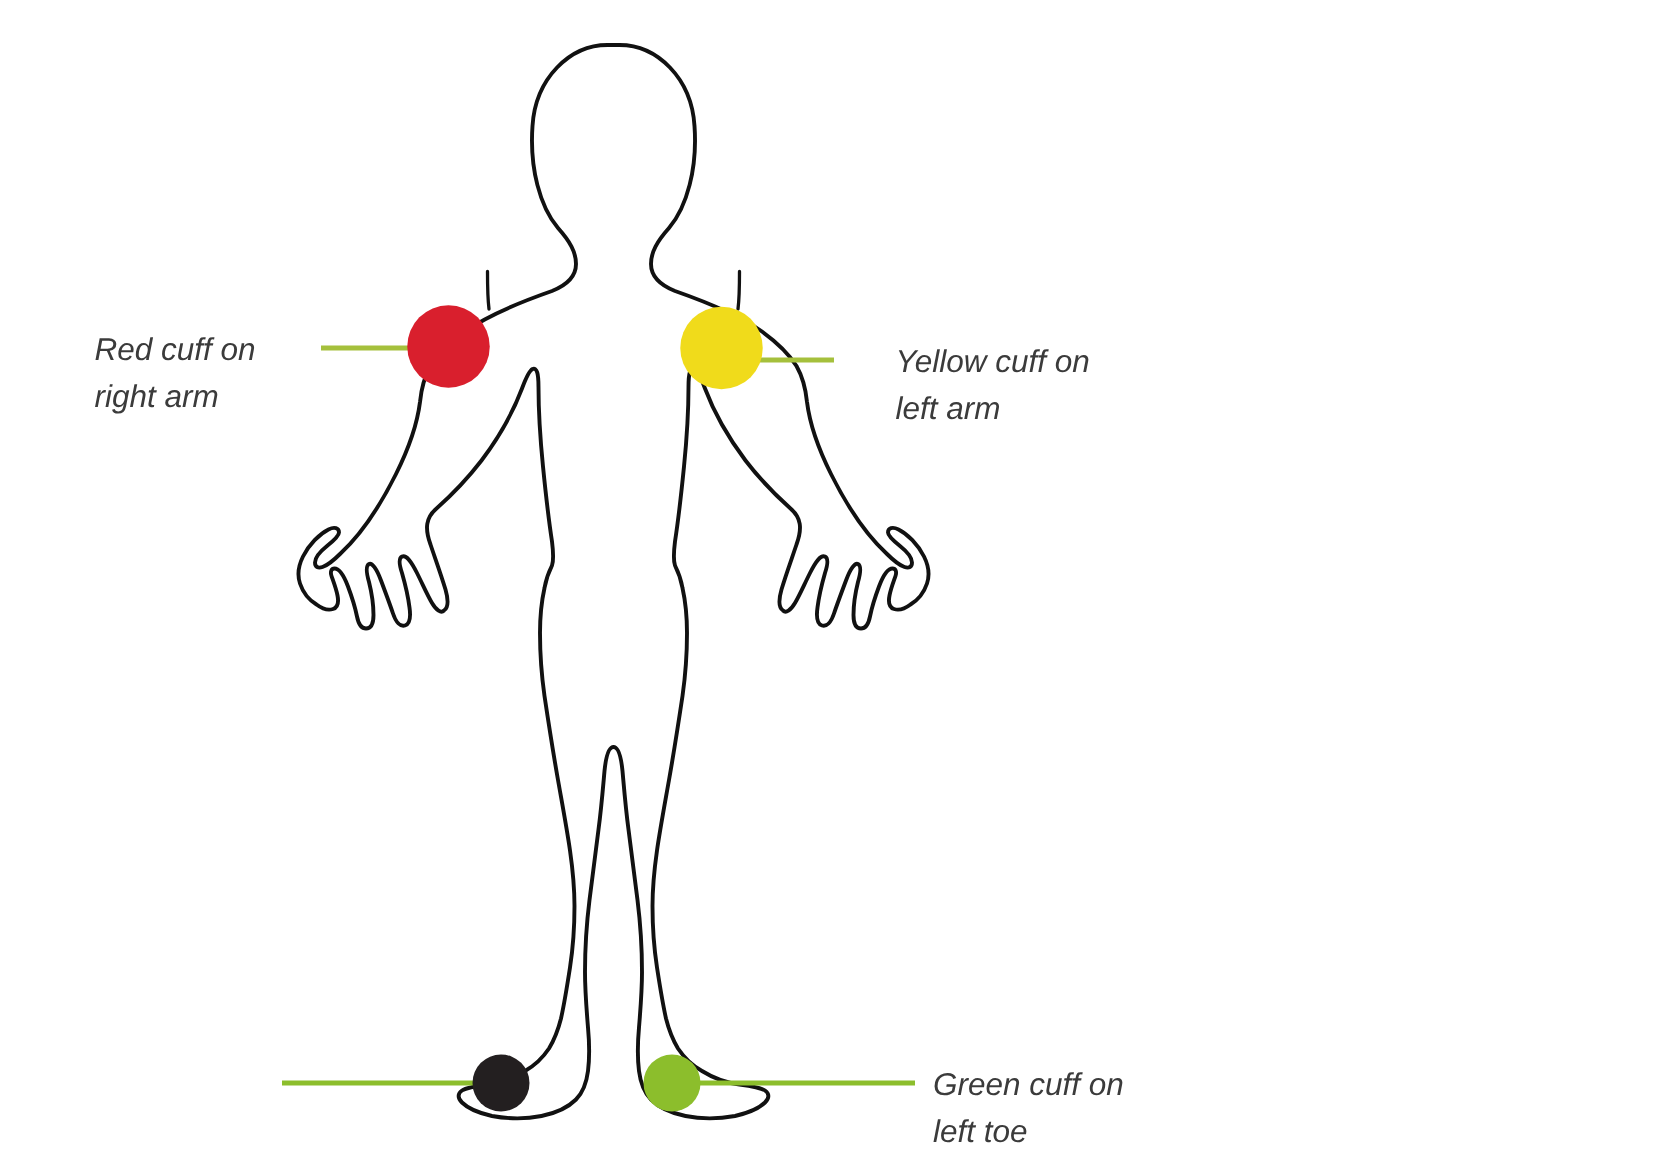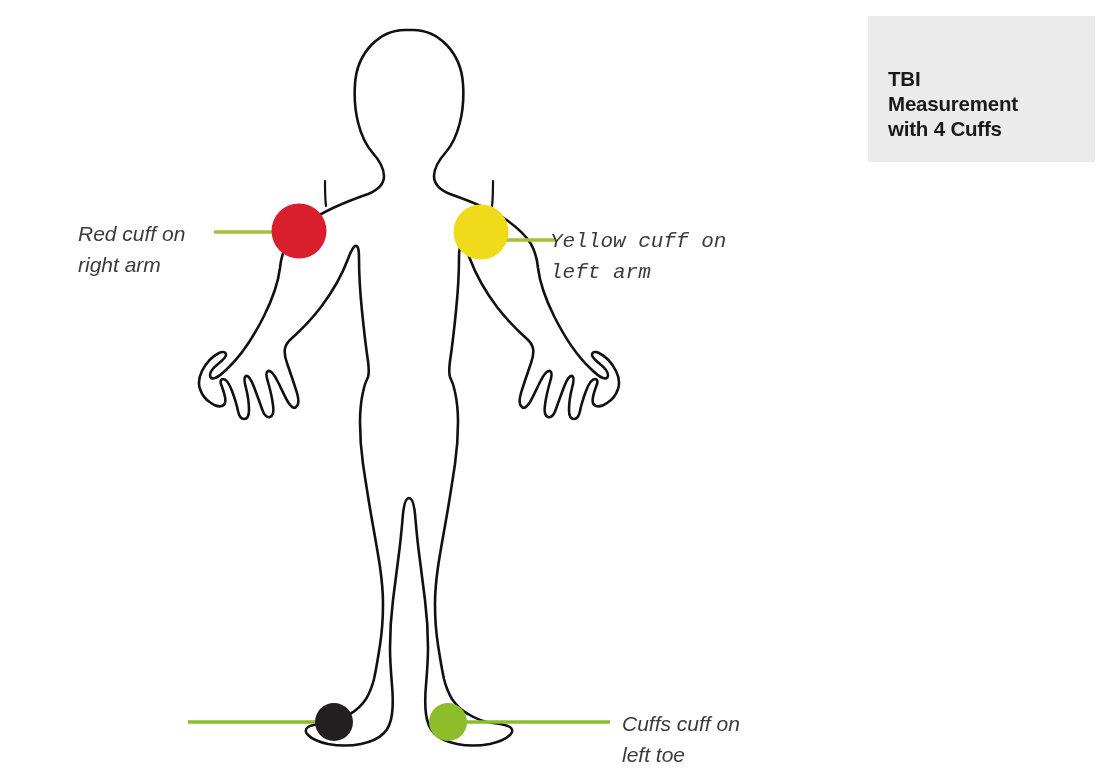--- a/index.html
+++ b/index.html
@@ -46,22 +46,22 @@
   }
   .callout-label {
     position: absolute;
     font-family: "Liberation Sans", sans-serif;
     font-style: italic;
     font-size: 21px;
     line-height: 31px;
     color: #3b3b3b;
     white-space: pre-line;
   }
-  .lbl-red   { left: 78px;  top: 218px; }
-  .lbl-yellow{ left: 550px; top: 226px; font-family: Liberation Mono, monospace; }
+  .lbl-red   { left: 63px;  top: 218px; }
+  .lbl-yellow{ left: 597px; top: 226px; }
   .lbl-black { left: 36px;  top: 708px; }
   .lbl-green { left: 622px; top: 708px; }
 </style>
 </head>
 <body>
 
 <div id="canvas">
 
   <svg id="body-figure" viewBox="0 0 1107 777">
 
@@ -225,22 +225,17 @@
     <circle cx="448" cy="722" r="19" fill="#8CBE2C"></circle>
   </svg>
 
   <div class="callout-label lbl-red">Red cuff on
 right arm</div>
 
   <div class="callout-label lbl-yellow">Yellow cuff on
 left arm</div>
 
 
-  <div class="callout-label lbl-green">Cuffs cuff on
+  <div class="callout-label lbl-green">Green cuff on
 left toe</div>
 
-  <div class="title-card">
-    <div class="title-text">TBI
-Measurement
-with 4 Cuffs</div>
-  </div>
 
 </div>
 
 </body></html>

